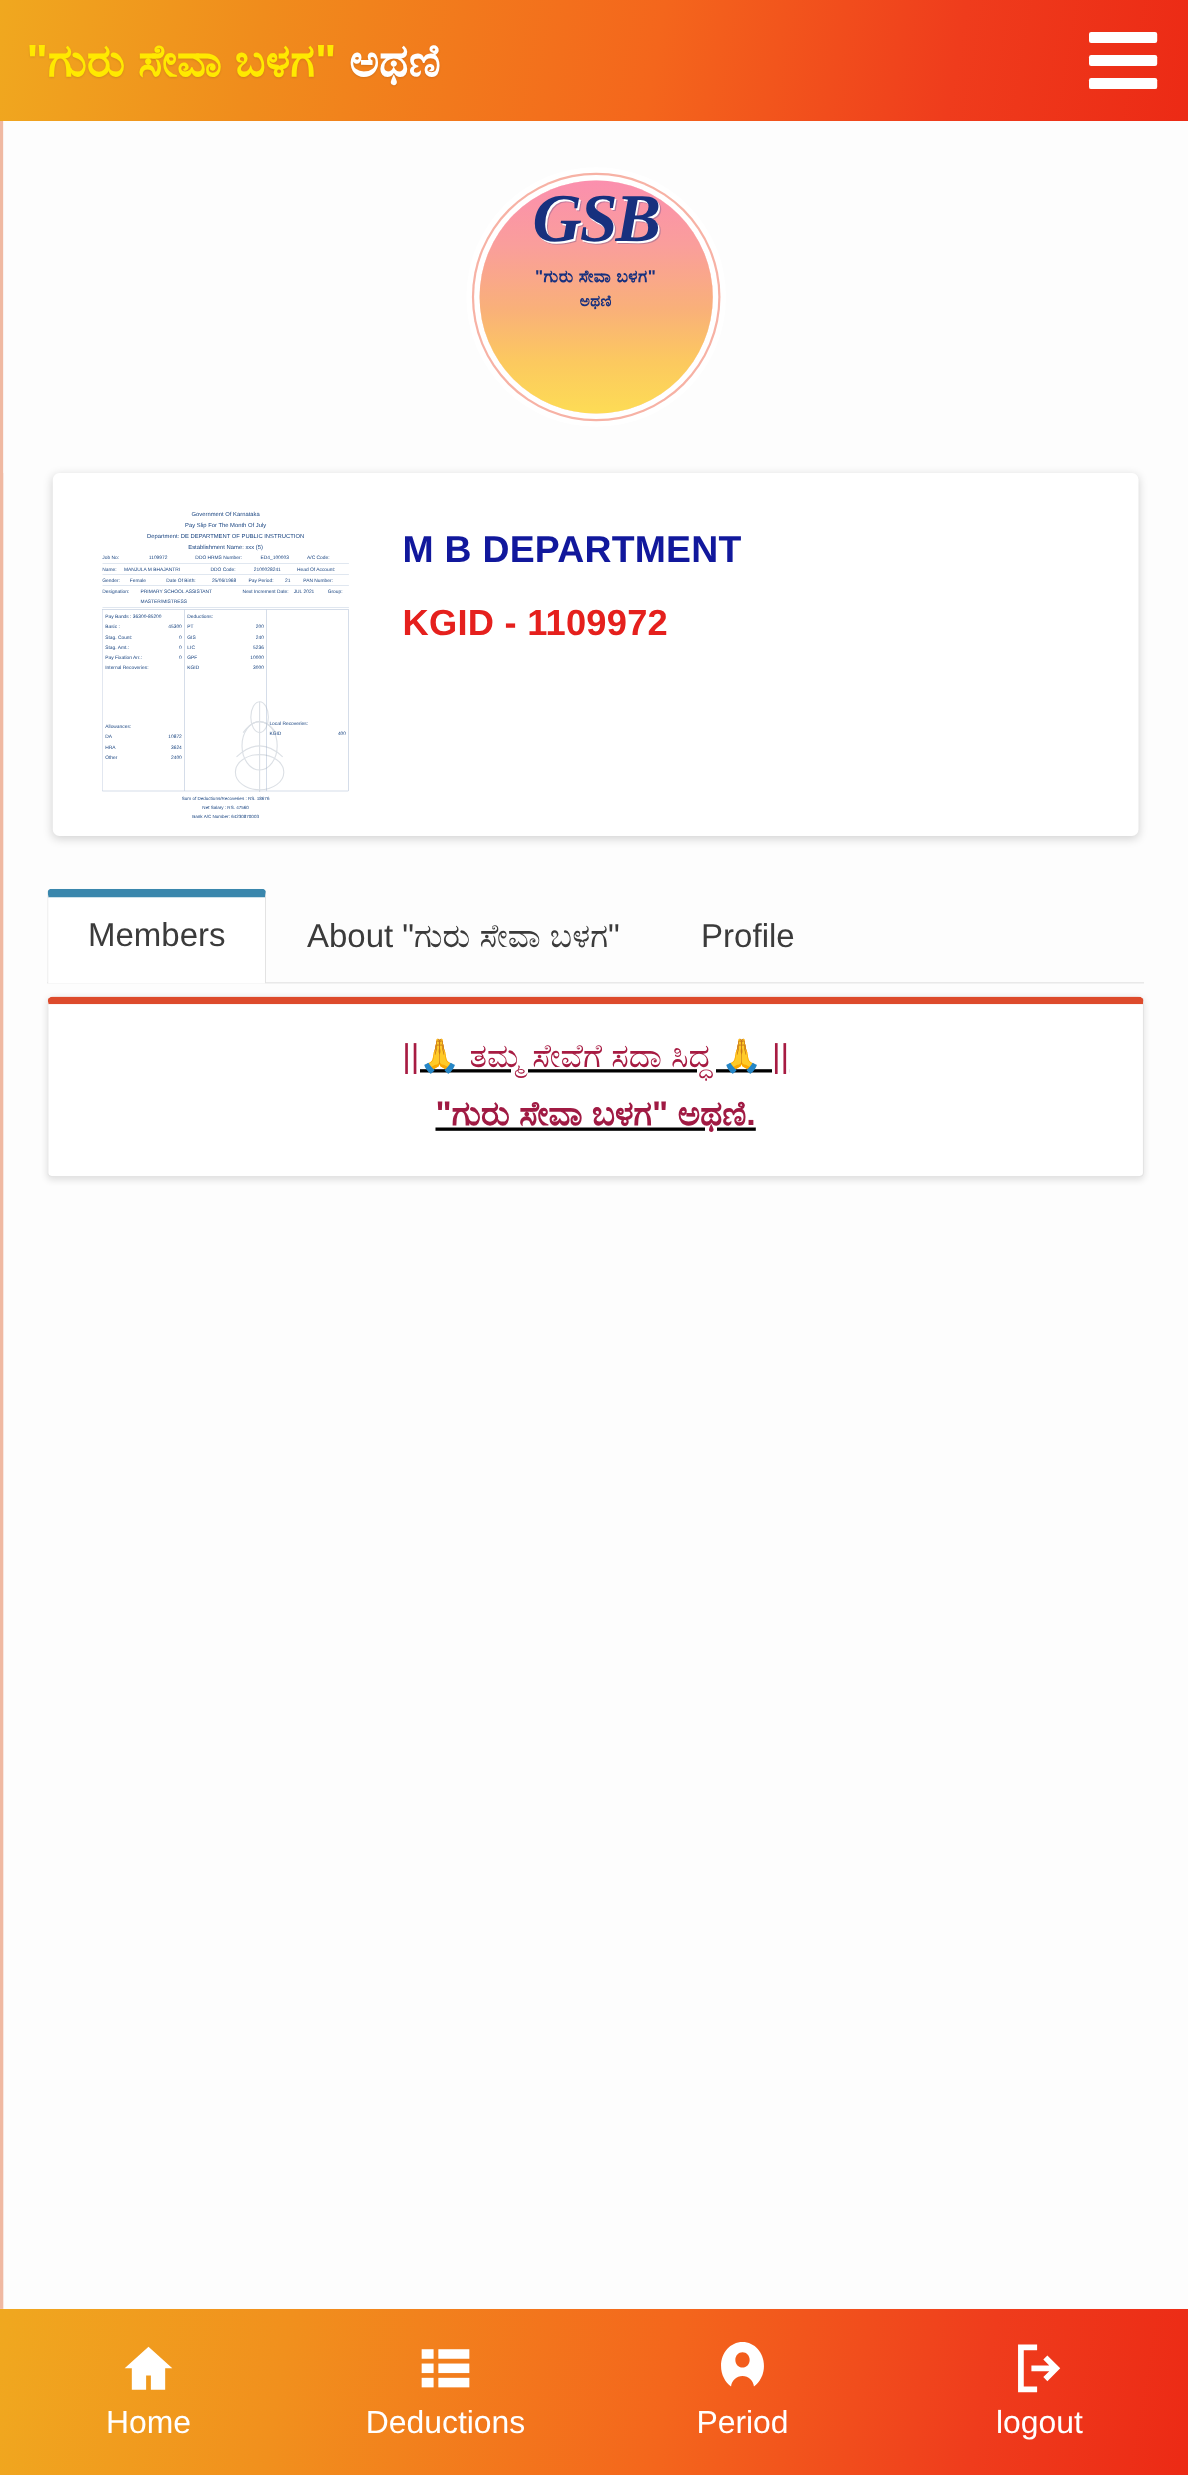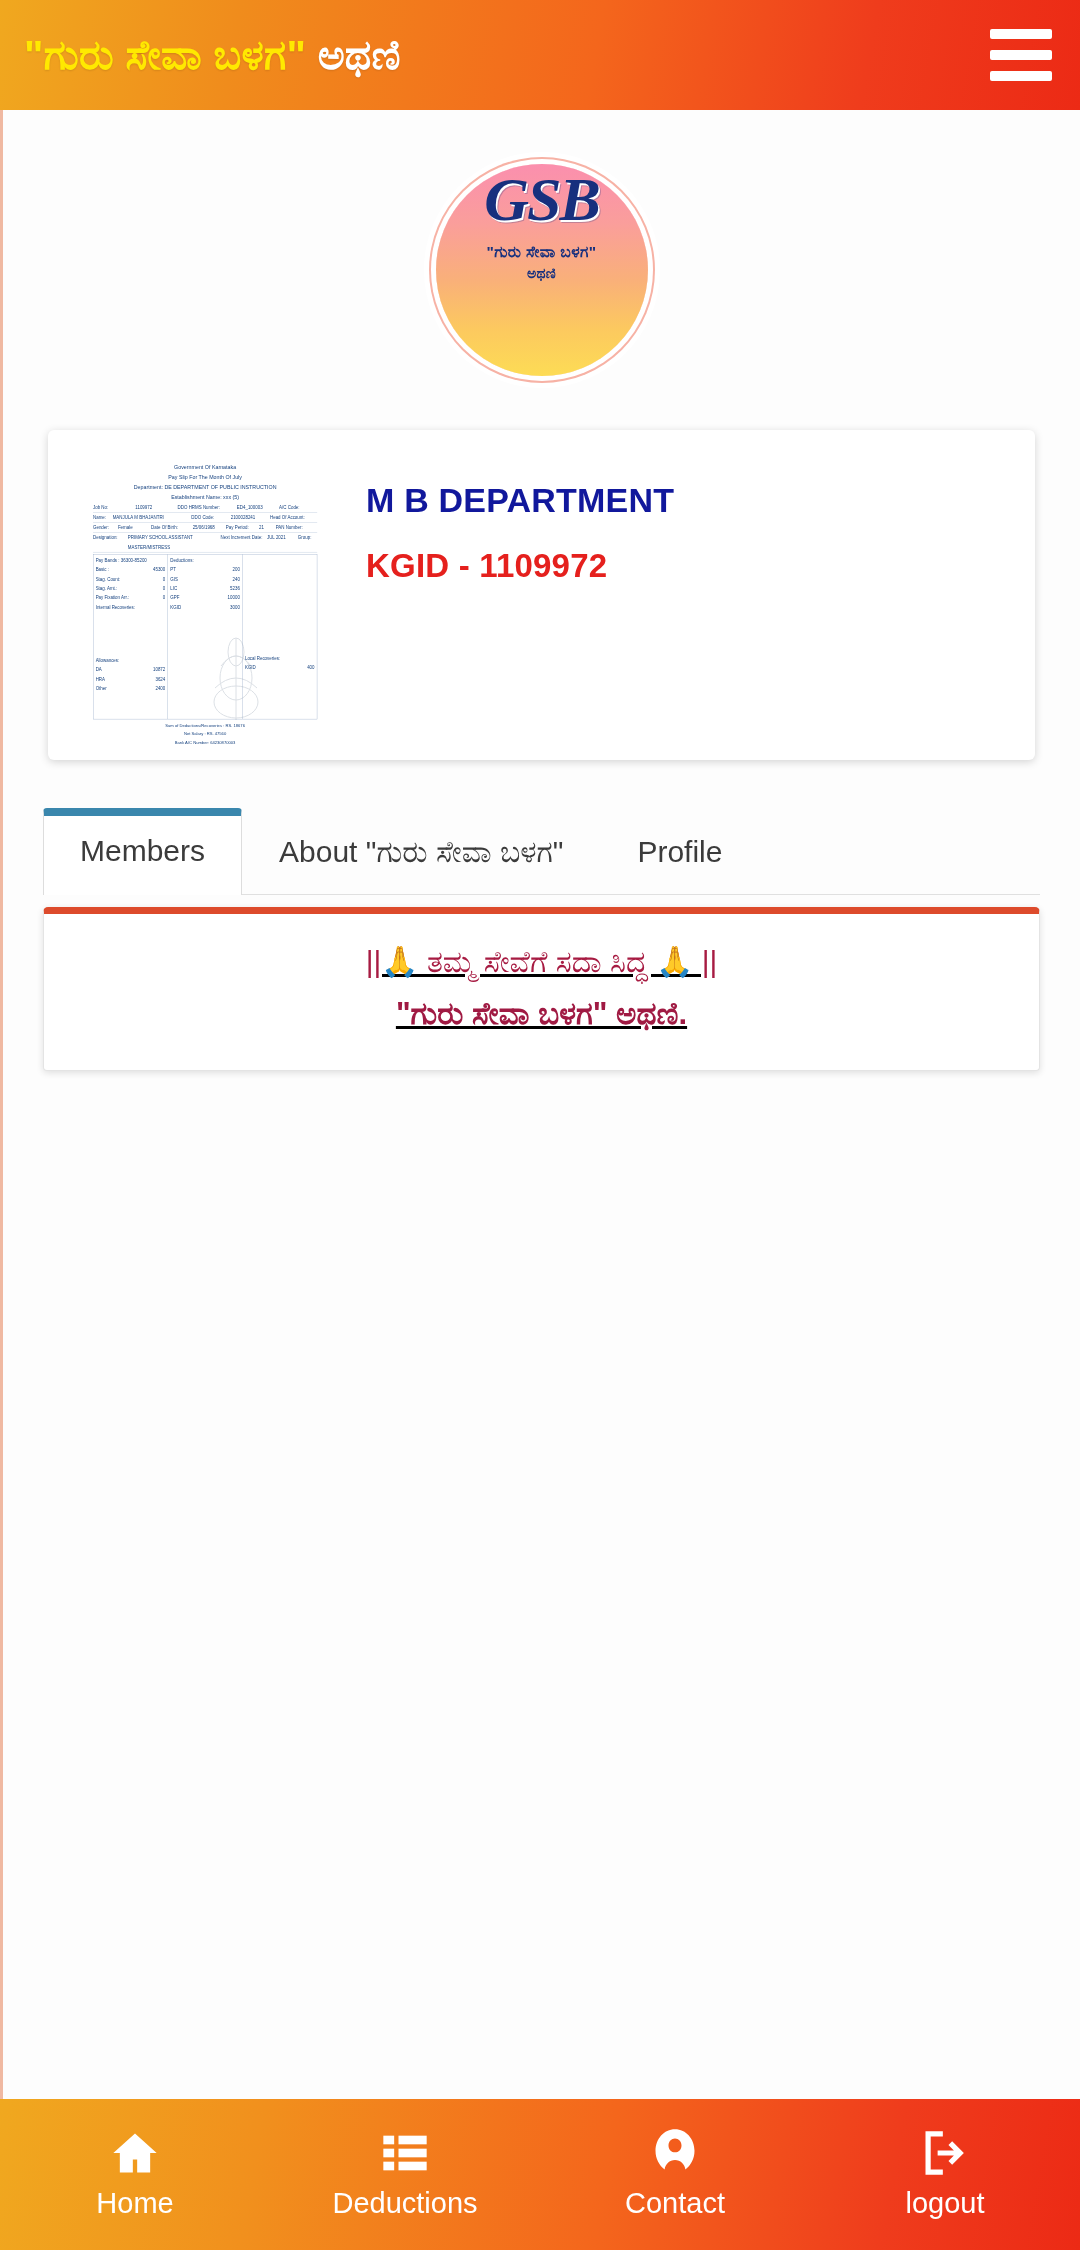--- a/index.html
+++ b/index.html
@@ -416,21 +416,21 @@
       <span class="navlabel">Deductions</span>
     </div>
 
 
     <div class="navitem">
       <span class="navicon">
         <svg viewBox="0 0 24 24">
           <path d="M12 1C6.9 1 3 5.5 3 11c0 3.6 1.7 6.8 4.2 8.6.3-2.5 2.3-4.4 4.8-4.4s4.5 1.9 4.8 4.4C19.3 17.8 21 14.6 21 11c0-5.5-3.9-10-9-10zm0 4.3c1.7 0 3 1.4 3 3.2s-1.3 3.2-3 3.2-3-1.4-3-3.2 1.3-3.2 3-3.2z"></path>
         </svg>
       </span>
-      <span class="navlabel">Contact</span>
+      <span class="navlabel">Period</span>
     </div>
 
     <div class="navitem">
       <span class="navicon">
         <svg viewBox="0 0 24 24">
           <path d="M3 2h8v2.4H5.4v15.2H11V22H3V2z"></path>
           <path d="M15.3 6.6 13.6 8.3l2.5 2.5H8.6v2.4h7.5l-2.5 2.5 1.7 1.7 5.4-5.4-5.4-5.4z"></path>
         </svg>
       </span>
       <span class="navlabel">logout</span>

